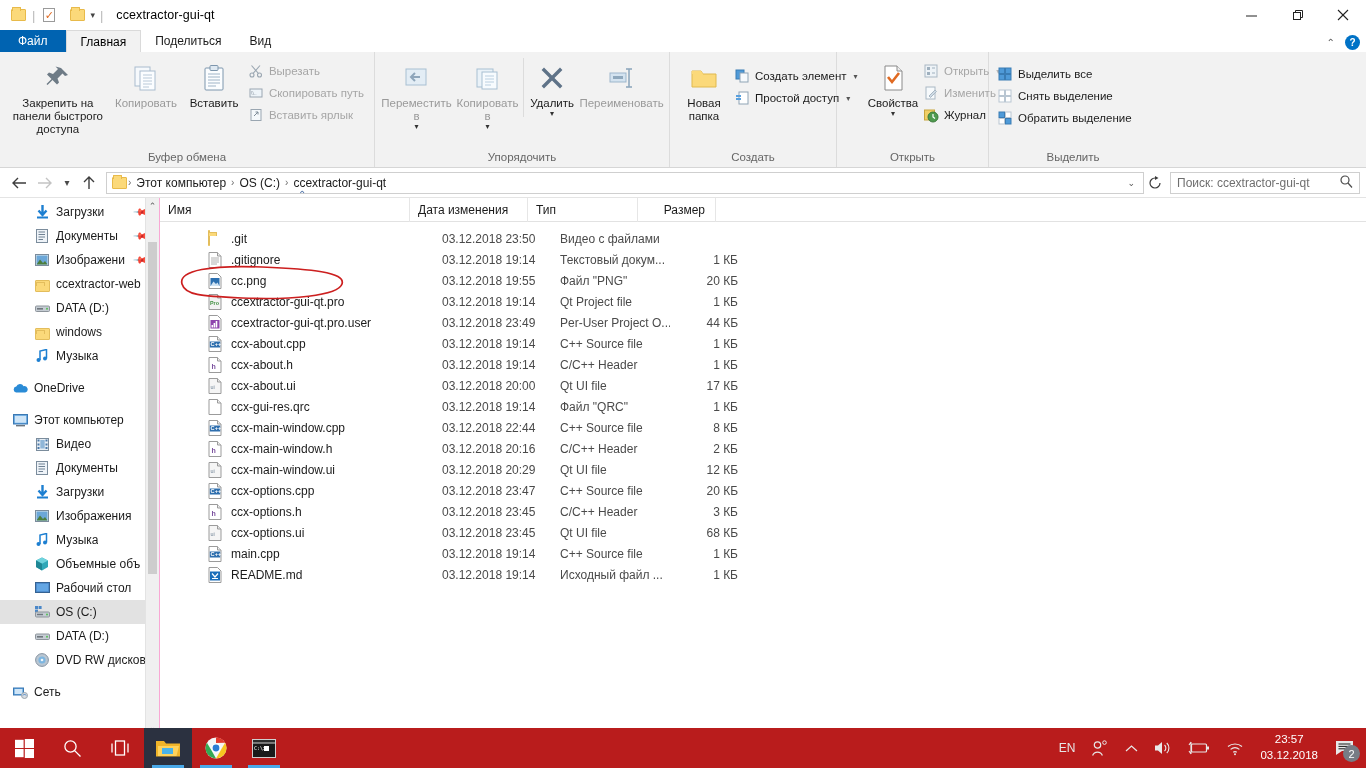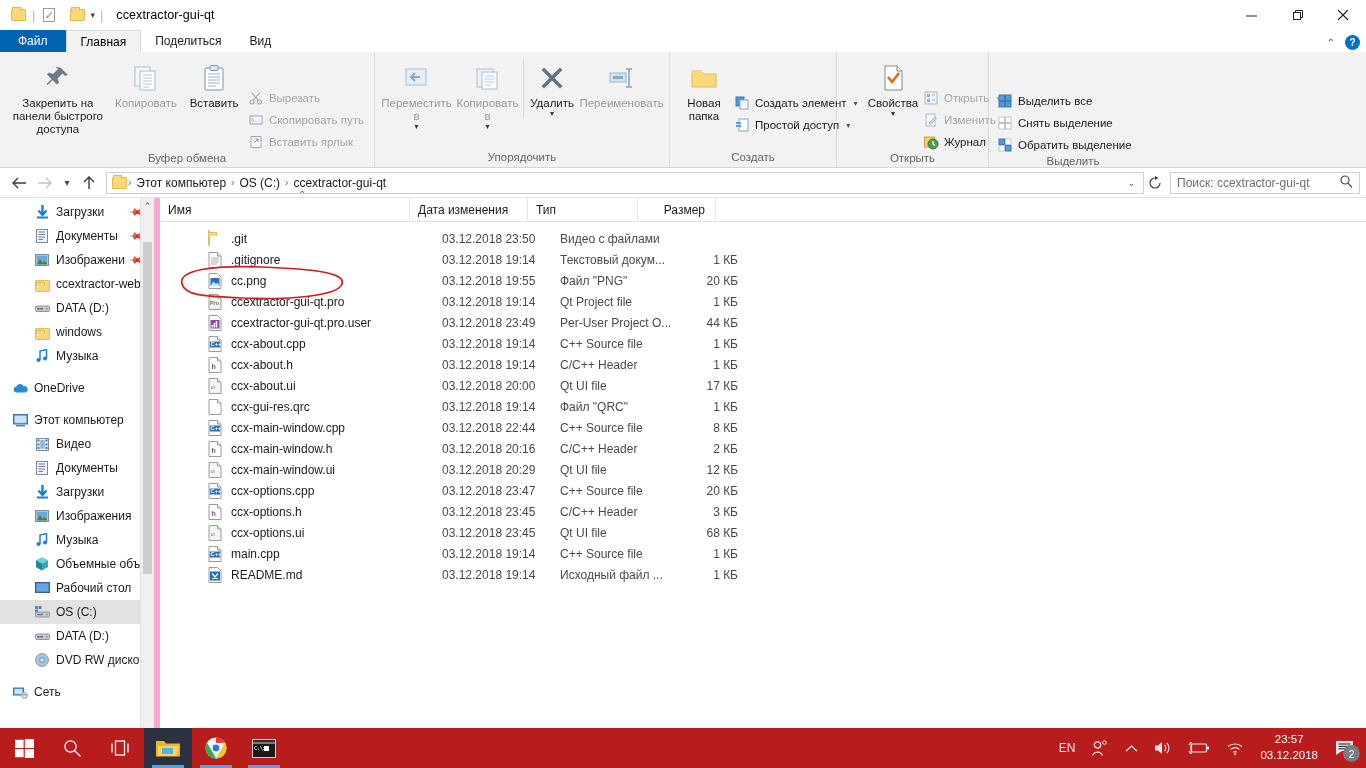--- a/index.html
+++ b/index.html
@@ -80,21 +80,21 @@
   .rgroup-title {
     text-align:center; font-size:11.5px; color:#666; padding-bottom:4px; height:16px;
   }
   .bigbtn {
     width: auto; min-width: 56px; display:flex; flex-direction:column; align-items:center;
     padding: 4px 4px 0 4px; font-size:11.5px; color:#1b1b1b; text-align:center; line-height:1.15;
   }
   .bigbtn.dim { color:#9a9a9a; }
   .bigbtn .lbl { margin-top:3px; }
   .icon32 { height:32px; width:32px; display:flex; align-items:center; justify-content:center; }
-  .smallcol { display:flex; flex-direction:column; justify-content:flex-end; padding-top:3px; gap:2px;margin-top:27px; }
+  .smallcol { display:flex; flex-direction:column; justify-content:flex-end; padding-top:3px; gap:2px; }
   .smallbtn {
     display:flex; align-items:center; gap:5px; font-size:11.5px; color:#1b1b1b;
     padding: 1px 4px 1px 2px; height:20px; white-space:nowrap;
   }
   .smallbtn.dim { color:#a6a6a6; }
   .icon16 { width:16px; height:16px; display:flex; align-items:center; justify-content:center; flex:0 0 16px;}
   .drop-caret { font-size:8px; color:#555; margin-left:2px; }
   .drop-caret.dim { color:#b5b5b5; }
   .caret-under { font-size:8px; color:#333; line-height:6px; margin-top:1px;}
 
@@ -122,21 +122,21 @@
     display:flex; align-items:center; padding:0 6px; margin-left:4px;
   }
   .searchbox .ph { font-size:12px; color:#6e6e6e; flex:1; white-space:nowrap; overflow:hidden;}
 
   
   .main { display:flex; height: 537px; background:#fff; }
 
   
   .sidebar {
     width: 160px; background:#fff; position:relative; overflow:hidden;
-    border-right:6px solid #f9a8d4;
+    border-right:1px solid #f9a8d4;
   }
   .nav-list { padding-top:2px; }
   .nav-item {
     height: 24px; display:flex; align-items:center; gap:6px; font-size:12px; color:#1b1b1b;
     padding-left: 22px; white-space:nowrap; position:relative;
   }
   .nav-item.lvl2 { padding-left: 34px; }
   .nav-item.sel { background:#e2e2e2; }
   .nav-item .pin { position:absolute; right:12px; color:#8c8c8c; font-size:10px; transform: rotate(45deg);}
   .nav-label { overflow:hidden; text-overflow:clip; }

